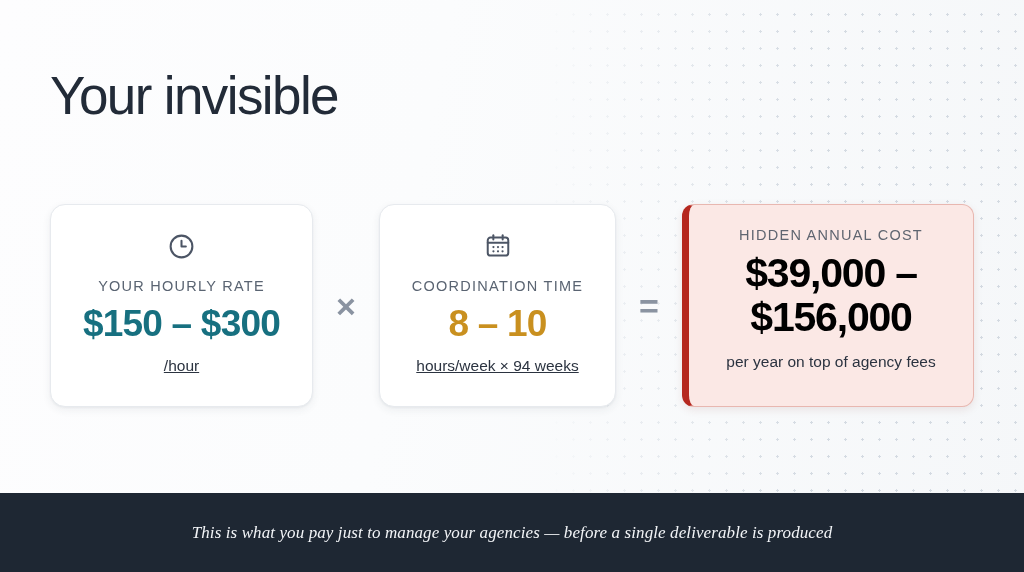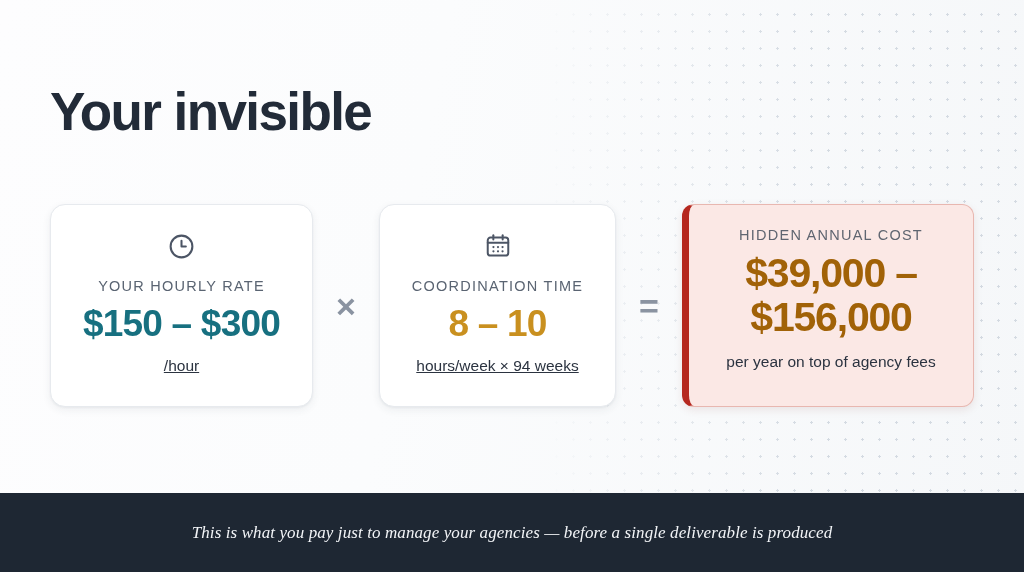--- a/index.html
+++ b/index.html
@@ -31,25 +31,25 @@
     background-position: 4px 6px;
     opacity: 0.55;
     -webkit-mask-image: linear-gradient(to right, rgba(0,0,0,0) 53%, rgba(0,0,0,0.35) 60%, rgba(0,0,0,1) 78%);
     mask-image: linear-gradient(to right, rgba(0,0,0,0) 53%, rgba(0,0,0,0.35) 60%, rgba(0,0,0,1) 78%);
     pointer-events: none;
   }
 
   .headline {
     position: absolute;
     left: 50px;
-    top: 48px;
+    top: 32px;
     width: 620px;
     font-size: 53px;
     line-height: 1.06;
-    font-weight: bold;
+    font-weight: normal;
     letter-spacing: -1.6px;
     color: #222b38;
   }
   .headline .line { display: block; white-space: nowrap; }
 
   
   .equation {
     position: absolute;
     left: 50px;
     top: 203px;
@@ -144,21 +144,21 @@
     letter-spacing: 1.25px;
     color: #5f6570;
     margin-bottom: 9px;
     white-space: nowrap;
   }
   .result-value {
     font-size: 41px;
     font-weight: bold;
     letter-spacing: -1.2px;
     line-height: 1.07;
-    color: #a16207;
+    color: #000000;
     margin-bottom: 13px;
   }
   .result-value .rv-line { display: block; white-space: nowrap; }
   .result-sub {
     font-size: 15.5px;
     color: #2b3340;
     white-space: nowrap;
   }
 
   

